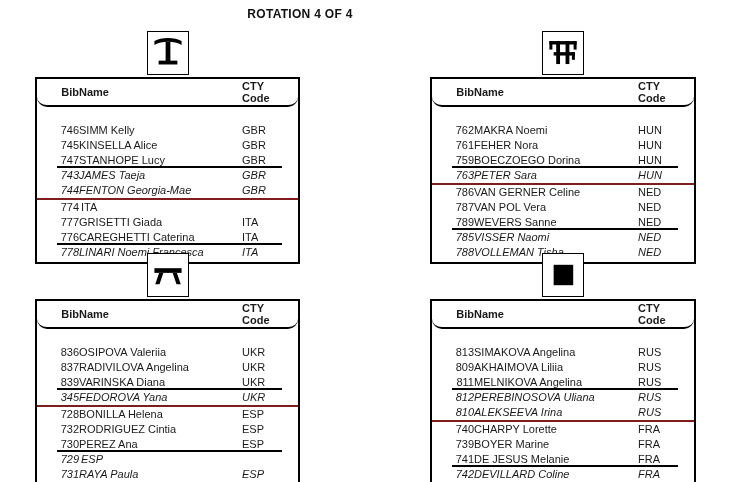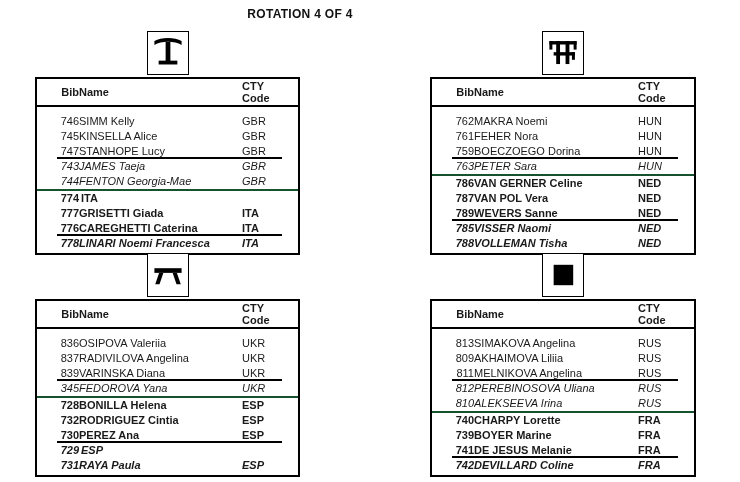--- a/index.html
+++ b/index.html
@@ -18,28 +18,28 @@
   .block3 { left:430px; top:253px; width:266px; }
   .icon-box {
     width:40px; height:42px; border:1px solid #000; background:#fff;
     margin:0 auto 2px auto; display:flex; align-items:center; justify-content:center;
   }
   .icon-box svg { width:34px; height:36px; display:block; }
   .icon-box svg * { fill:#000; }
   .table { border:2px solid #000; background:#fff; }
   .thead {
     display:flex; align-items:center; height:26px;
-    border-bottom:2px solid #000; font-weight:bold; font-size:11px;
+    border-bottom:2px solid #000; font-weight:bold; font-size:11px;border-radius:10px;
   }
   .col-bib  { width:42px; flex:none; text-align:right; }
   .col-name { flex:1; white-space:nowrap; overflow:hidden; }
   .col-cty  { width:56px; flex:none; margin-left:2px; }
   .cty-line { display:block; line-height:12px; }
-  .tbody { padding:7px 0 2px 0; font-size:11px; }
-  .group + .group { border-top:2px solid #14532d;font-weight:bold; }
+  .tbody { padding:16px 0 2px 0; font-size:11px; }
+  .group + .group { border-top:2px solid #7f1d1d; }
   .row { display:flex; height:15px; line-height:15px; position:relative; }
   .row.italic { font-style:italic; }
   .row.rule::after {
     content:""; position:absolute; left:20px; right:16px; bottom:0;
     height:2px; background:#000;
   }
 </style>
 </head>
 <body>
 

